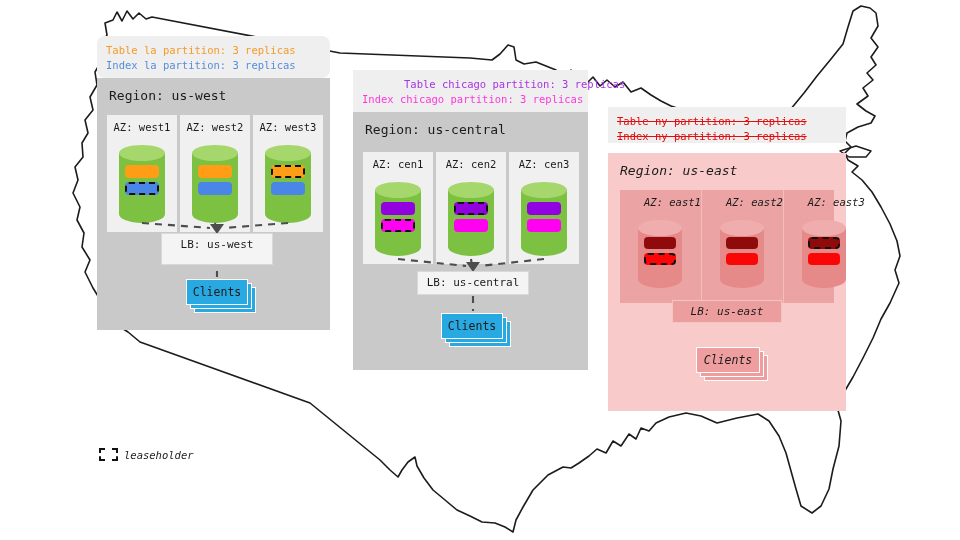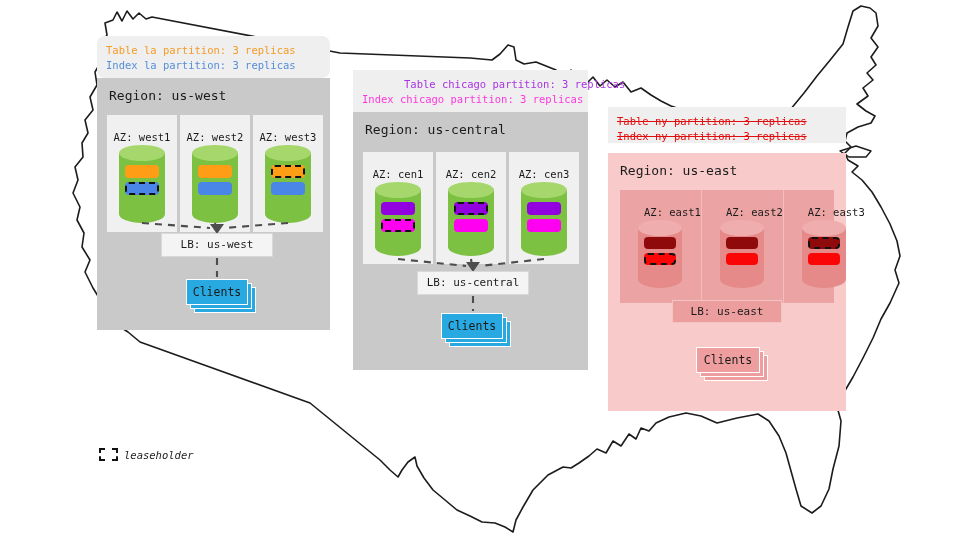--- a/index.html
+++ b/index.html
@@ -15,28 +15,28 @@
   .lg-east{left:608px;top:107px;width:238px;height:36px;}
   .t-orange{color:#f59b25;}
   .t-blue{color:#558ddb;}
   .t-purple{color:#a933e3;margin-left:42px;}
   .t-magenta{color:#ff36dd;}
   .t-red{color:#e20d0d;text-decoration:line-through;}
   
   .region{position:absolute;z-index:2;}
   .rg-west{left:97px;top:78px;width:233px;height:252px;background:#c9c9c9;}
   .rg-central{left:353px;top:112px;width:235px;height:258px;background:#c9c9c9;}
-  .rg-east{left:608px;top:153px;width:238px;height:258px;background:#f8caca;}
+  .rg-east{left:608px;top:153px;width:238px;height:258px;background:#f8caca;font-style:italic;}
   .region-title{position:absolute;left:12px;top:10px;font-size:13px;color:#1b1b1b;white-space:nowrap;}
   
   .az{position:absolute;width:70px;background:#f0f0f0;}
   .rg-west .az{top:37px;height:117px;}
   .rg-central .az{top:40px;height:112px;}
   .az.c1{left:10px;} .az.c2{left:83px;} .az.c3{left:156px;}
-  .az-label{display:block;text-align:center;margin-top:16px;font-size:10.5px;white-space:nowrap;}
+  .az-label{display:block;text-align:center;margin-top:6px;font-size:10.5px;white-space:nowrap;}
   .az-wrap{position:absolute;left:12px;top:37px;width:214px;height:113px;background:#eba3a3;display:flex;}
   .az-col{position:relative;flex:1;border-right:1px solid #f4bcbc;padding-left:24px;}
   .az-col:last-child{border-right:none;}
   
   .cyl{position:absolute;left:50%;transform:translateX(-50%);}
   .cyl-g{top:30px;width:46px;height:78px;}
   .cyl-p{top:30px;width:44px;height:68px;}
   .cyl-top{position:absolute;left:0;top:0;width:100%;height:16px;border-radius:50%;z-index:2;}
   .cyl-body{position:absolute;left:0;top:8px;right:0;bottom:0;}
   .cyl-g .cyl-top{background:#a6d76c;}
@@ -49,21 +49,21 @@
   .cyl-p .bar{left:6px;width:32px;height:12px;}
   .cyl-p .bar.b1{top:17px;} .cyl-p .bar.b2{top:33px;}
   .bar-orange{background:#ff9e16;} .bar-blue{background:#4a86e8;}
   .bar-purple{background:#9201e0;} .bar-magenta{background:#ff00f0;}
   .bar-darkred{background:#8f0b0b;} .bar-red{background:#fa0606;}
   .lease{border:2px dashed #111;}
   
   .arrows{position:absolute;left:0;top:0;z-index:3;pointer-events:none;}
   .lb-box{position:absolute;background:#f4f4f4;border:1px solid #d9d9d9;z-index:4;
           text-align:center;font-size:11px;box-sizing:border-box;line-height:22px;white-space:nowrap;}
-  .rg-west .lb-box{left:64px;top:155px;width:112px;height:24px;}
+  .rg-west .lb-box{left:64px;top:155px;width:112px;height:32px;}
   .rg-central .lb-box{left:64px;top:159px;width:112px;height:24px;}
   .rg-east .lb-box{left:64px;top:147px;width:110px;height:23px;background:#ec9e9e;border:1px solid #f2c4c4;line-height:21px;}
   
   .stack{position:absolute;z-index:4;}
   .rg-west .stack{left:89px;top:201px;width:62px;height:26px;}
   .rg-central .stack{left:88px;top:201px;width:62px;height:26px;}
   .rg-east .stack{left:88px;top:194px;width:64px;height:26px;}
   .card{position:absolute;inset:0;border:1px solid #fff;box-sizing:border-box;
         text-align:center;font-size:11.5px;line-height:24px;}
   .card.l1{left:4px;top:4px;right:-4px;bottom:-4px;}

